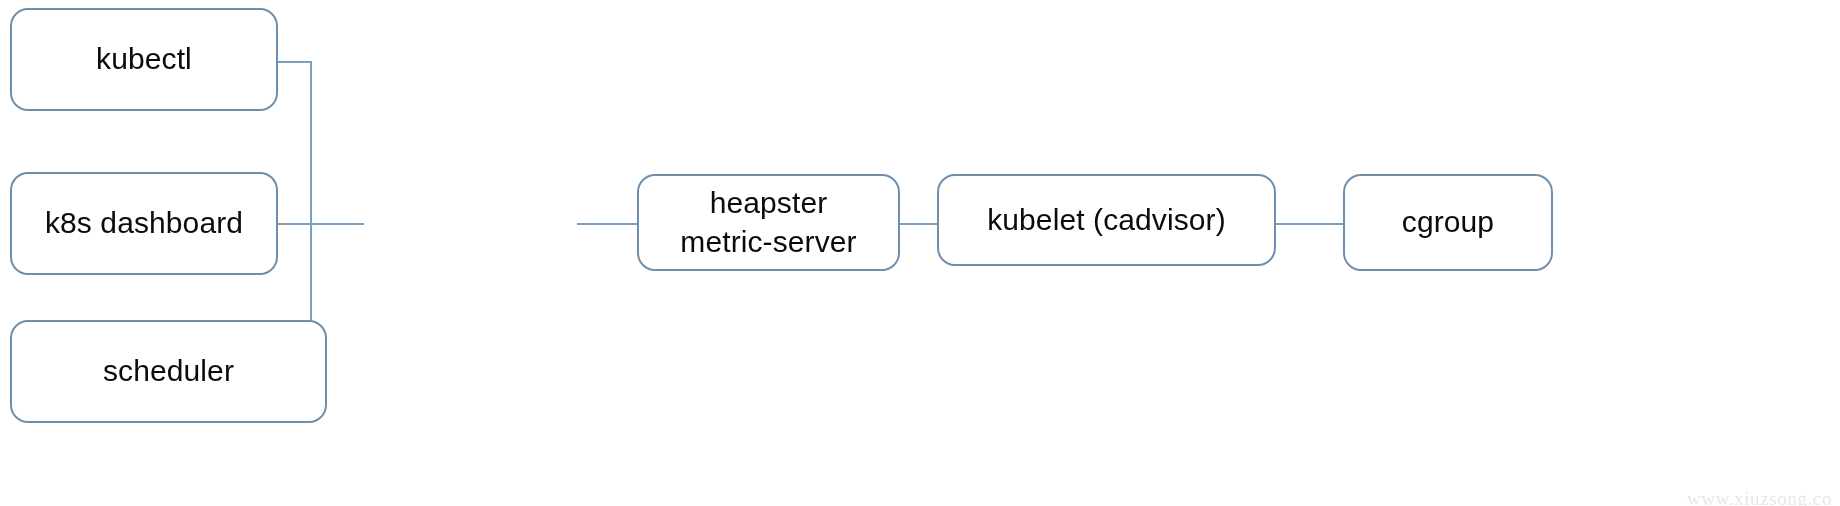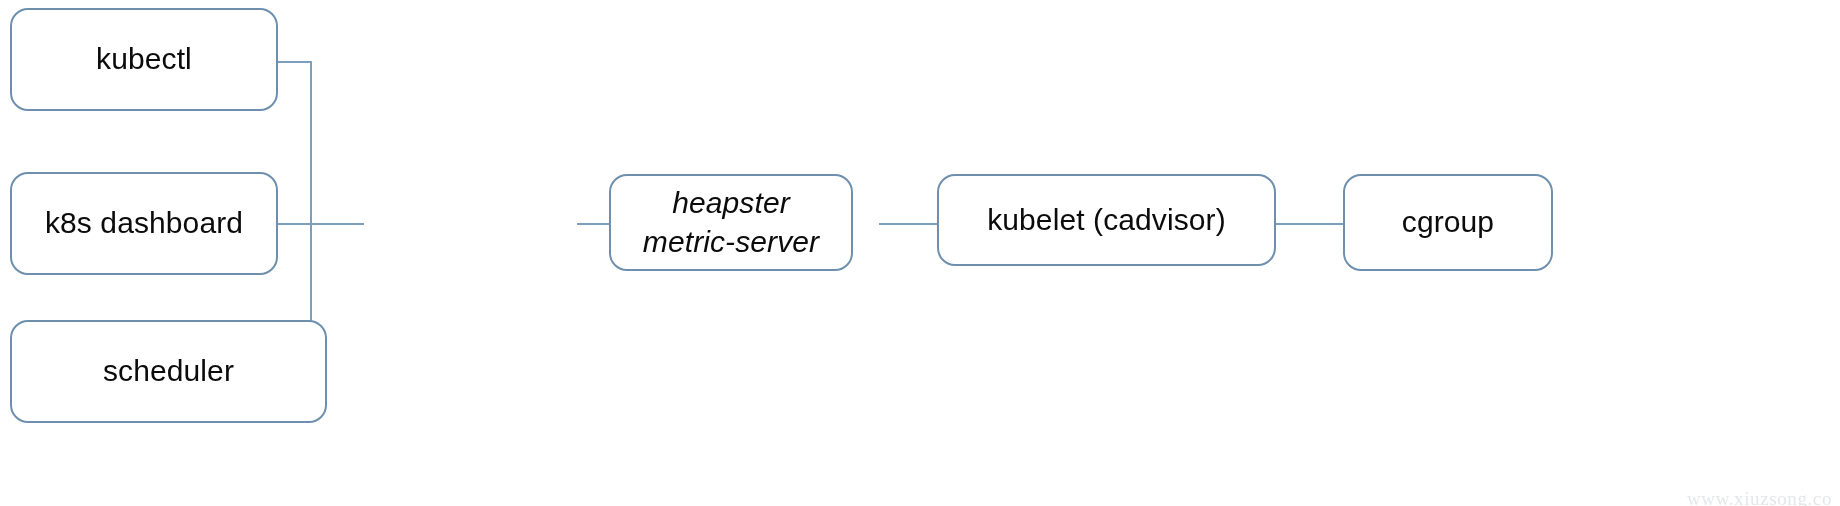--- a/index.html
+++ b/index.html
@@ -36,21 +36,21 @@
     line-height: 1.28;
     letter-spacing: .1px;
     white-space: pre-line;
     z-index: 3;
   }
 
   .node-kubectl   { left: 10px;   top: 8px;    width: 268px; height: 103px; }
   .node-dashboard { left: 10px;   top: 172px;  width: 268px; height: 103px; }
   .node-scheduler { left: 10px;   top: 320px;  width: 317px; height: 103px; }
   .node-apiserver { left: 362px;  top: 178px;  width: 216px; height: 92px;  }
-  .node-heapster  { left: 609px;  top: 174px;  width: 244px; height: 97px; font-style: italic;  }
+  .node-heapster  { left: 637px;  top: 174px;  width: 263px; height: 97px;  }
   .node-kubelet   { left: 937px;  top: 174px;  width: 339px; height: 92px;  }
   .node-cgroup    { left: 1343px; top: 174px;  width: 210px; height: 97px;  }
 
   
   .edge {
     position: absolute;
     background: #7d9fbe;
     z-index: 1;
   }
   .edge-h { height: 2px; }

